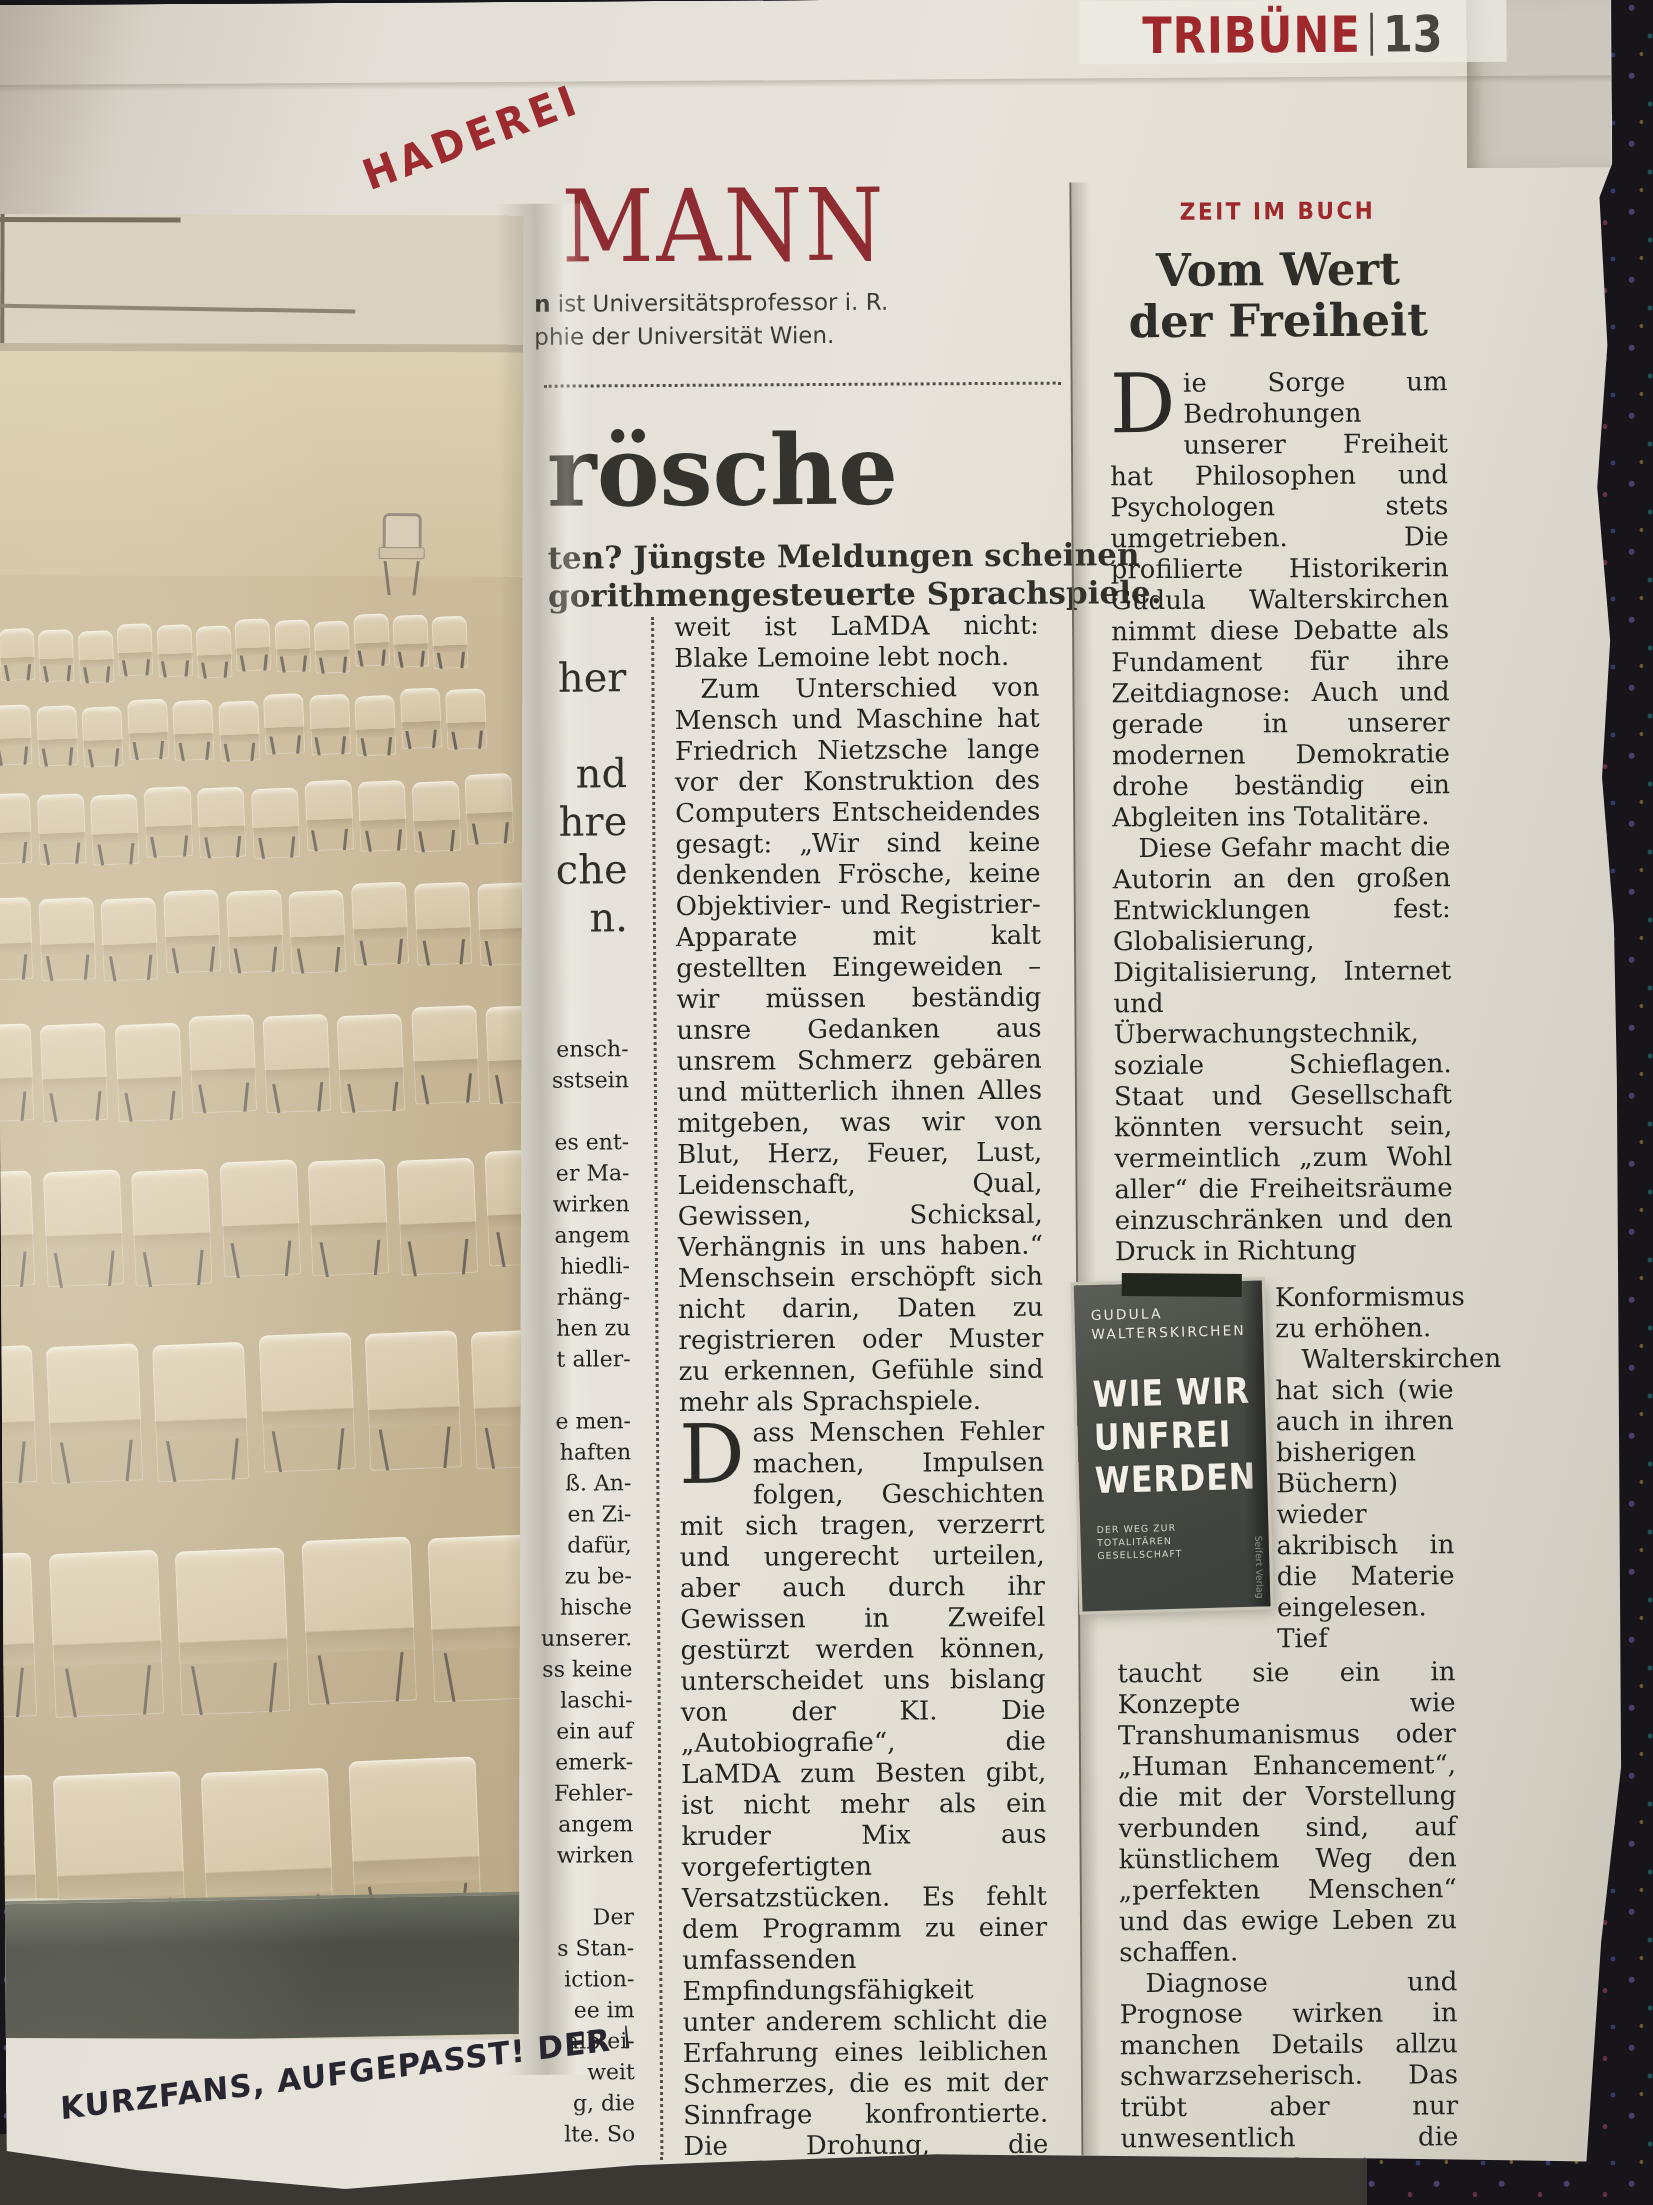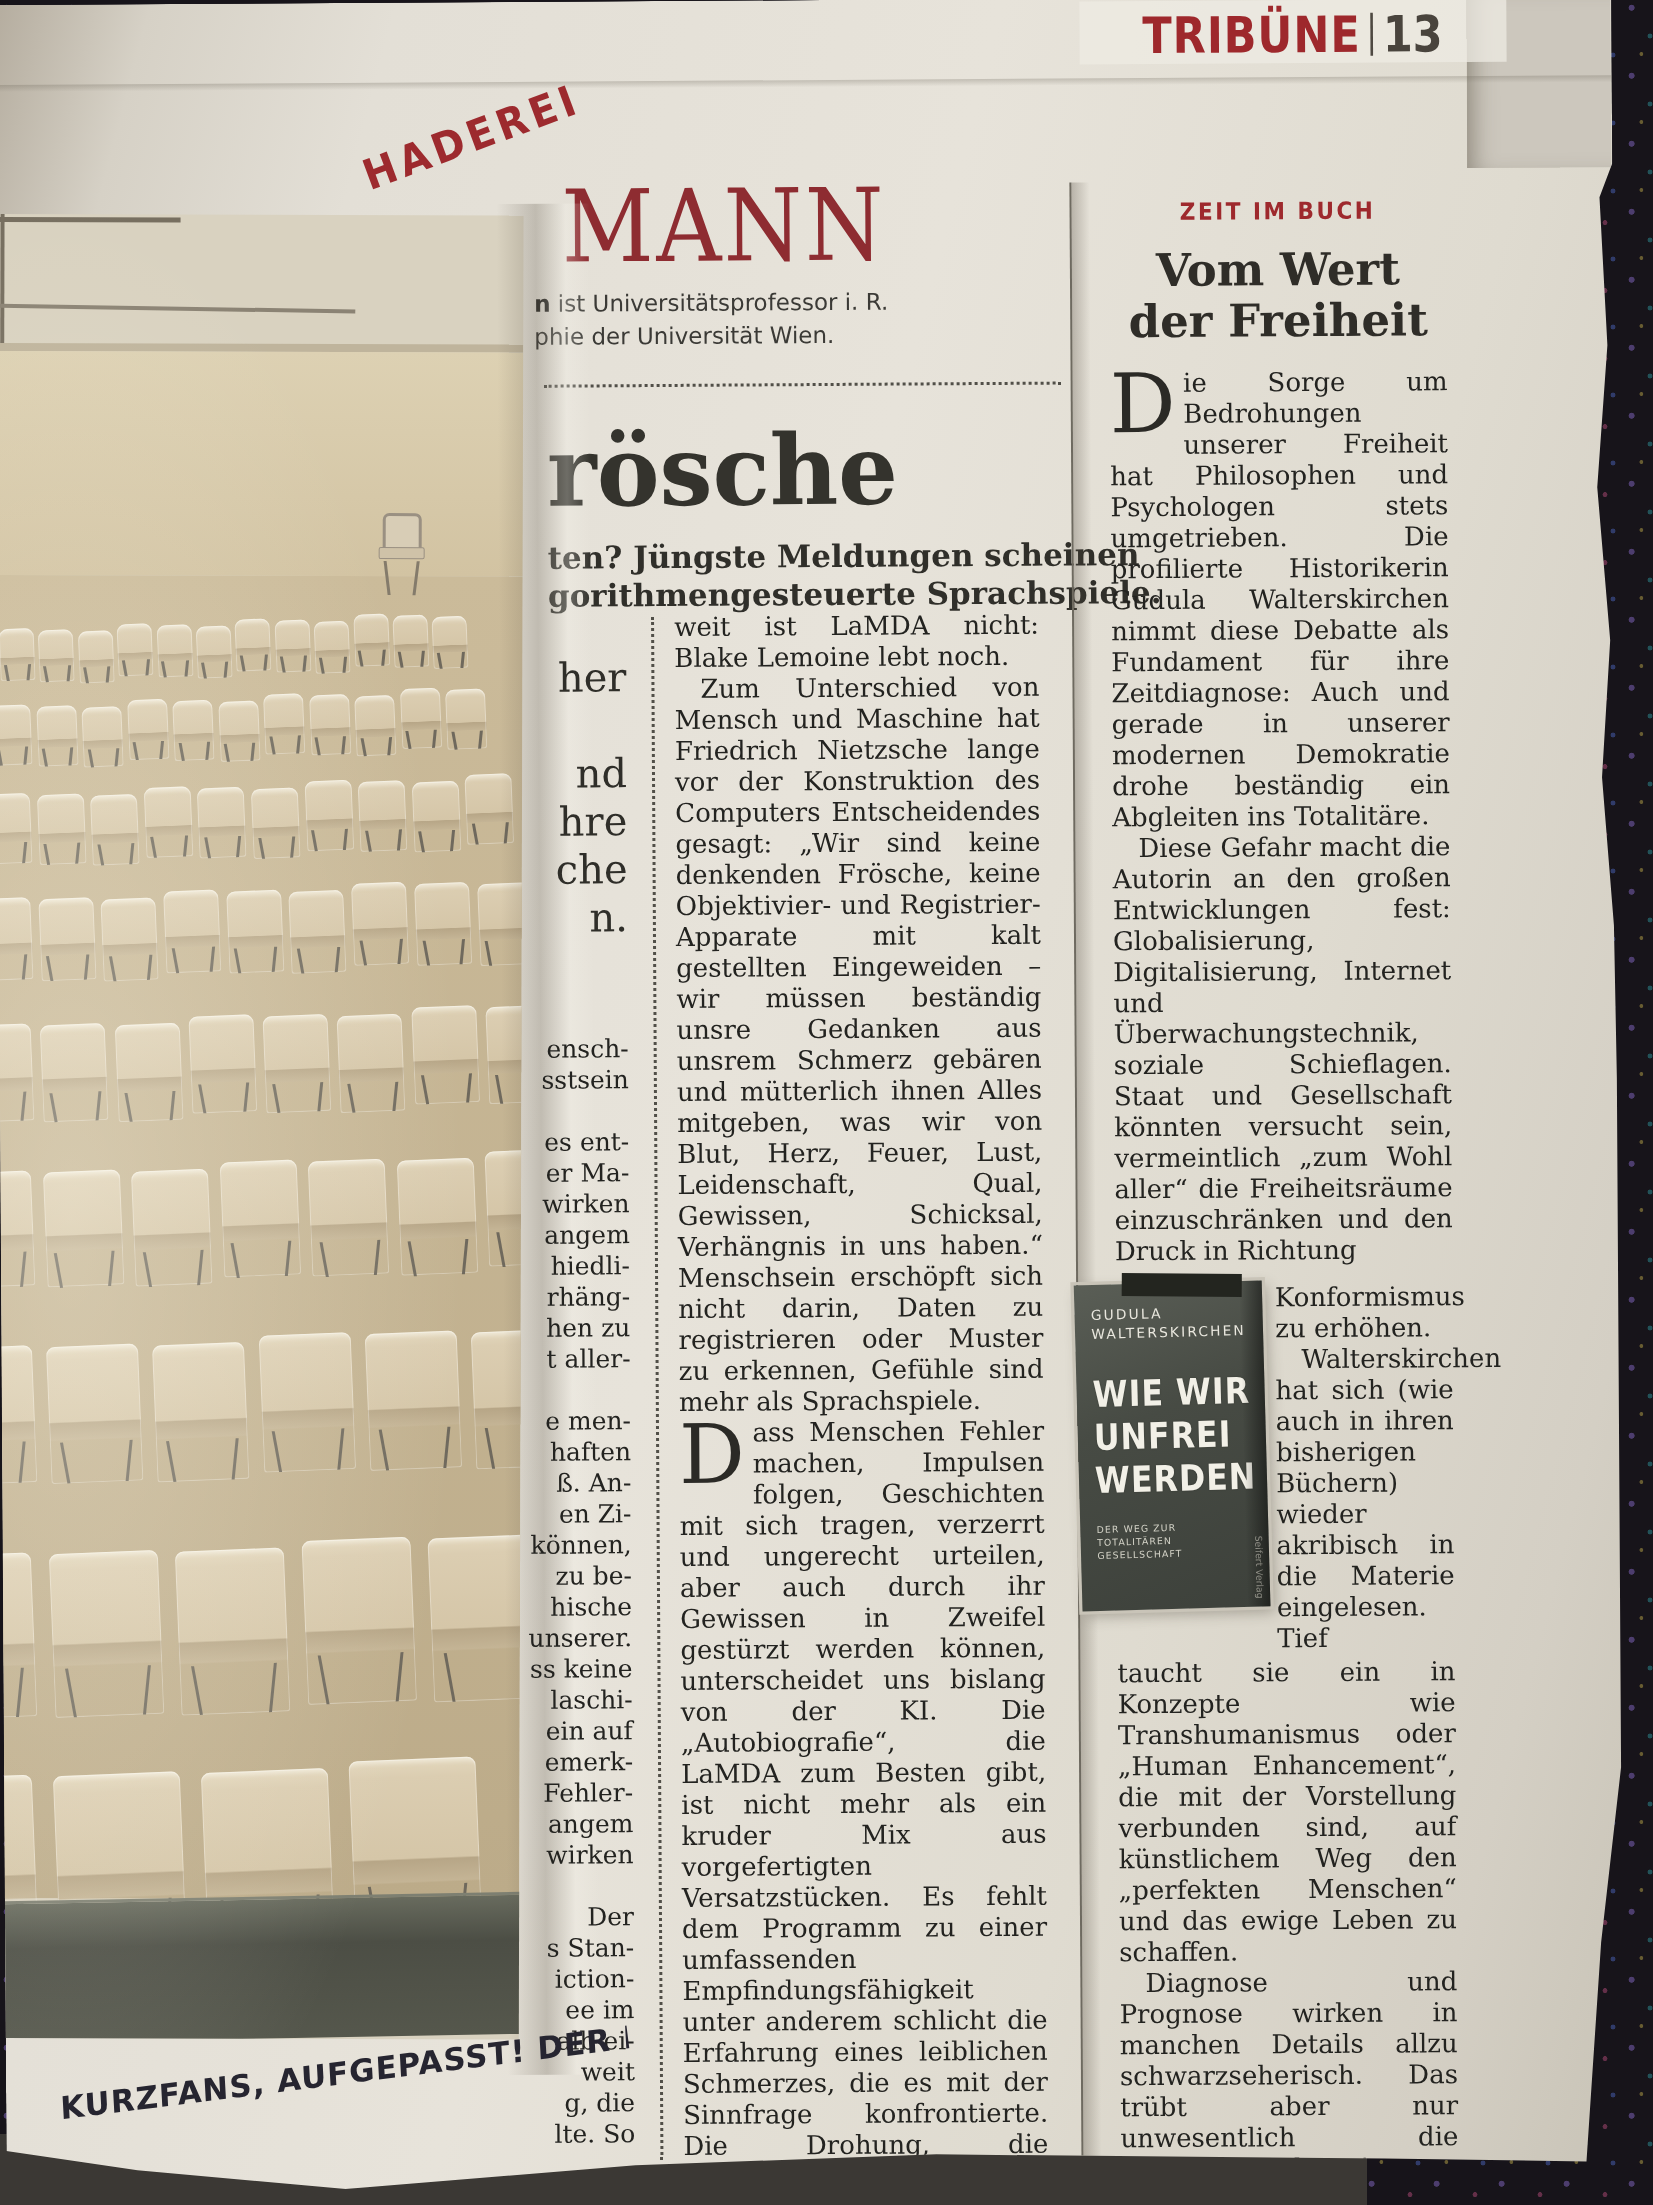--- a/index.html
+++ b/index.html
@@ -73,21 +73,21 @@
   .chair::after{right:14%;transform:skewX(-8deg);}
   .band{position:absolute;left:-6.6px;right:-6.6px;bottom:0;height:139px;
     background:linear-gradient(180deg,#686b5e,#4c4e45 32%,#555site74c);
     background:linear-gradient(180deg,#686b5e,#4c4e45 32%,#55574c);
     border-top:3.3px solid #7d7f71;transform:rotate(-1.2deg);}
   .wash{position:absolute;inset:0;background:radial-gradient(120% 90% at 15% 55%,rgba(255,252,240,.30),rgba(255,252,240,0) 62%);}
   
   .bigfrag{position:absolute;left:520px;top:652px;width:109px;display:flex;flex-direction:column;align-items:flex-end;}
   .bf{height:48px;line-height:48px;font-size:40px;color:#2f2e29;white-space:nowrap;}
   .smallfrag{position:absolute;left:520px;top:1032px;width:109px;display:flex;flex-direction:column;align-items:flex-end;}
-  .sf{height:31px;line-height:31px;font-size:25px;color:#232320;white-space:nowrap;}
+  .sf{height:31px;line-height:31px;font-size:22px;color:#232320;white-space:nowrap;}
   
   .dotrule-v{position:absolute;left:654px;top:616px;height:1543px;border-left:3.3px dotted #514f48;}
   .solidrule-v{position:absolute;left:1075px;top:184px;width:1.6px;height:1976px;background:#6e6a60;}
   .rule-shadow{position:absolute;left:1077px;top:184px;width:17.5px;height:1976px;
     background:linear-gradient(90deg,rgba(80,72,60,.30),rgba(80,72,60,0));}
   
   .midcol{position:absolute;left:677px;top:611px;width:365px;}
   .midcol p,.rightcol p{margin:0;font-size:26px;line-height:31px;text-align:justify;color:#232320;}
   .ind{text-indent:26px;}
   .dropcap{float:left;font-size:82px;line-height:61px;padding:5.5px 7.7px 0 0;color:#2b2a26;}
@@ -196,21 +196,21 @@
         <div class="sf">angem</div>
         <div class="sf">hiedli-</div>
         <div class="sf">rhäng-</div>
         <div class="sf">hen zu</div>
         <div class="sf">t aller-</div>
         <div class="sf"></div>
         <div class="sf">e men-</div>
         <div class="sf">haften</div>
         <div class="sf">ß. An-</div>
         <div class="sf">en Zi-</div>
-        <div class="sf">können,</div>
+        <div class="sf">dafür,</div>
         <div class="sf">zu be-</div>
         <div class="sf">hische</div>
         <div class="sf">unserer.</div>
         <div class="sf">ss keine</div>
         <div class="sf">laschi-</div>
         <div class="sf">ein auf</div>
         <div class="sf">emerk-</div>
         <div class="sf">Fehler-</div>
         <div class="sf">angem</div>
         <div class="sf">wirken</div>

